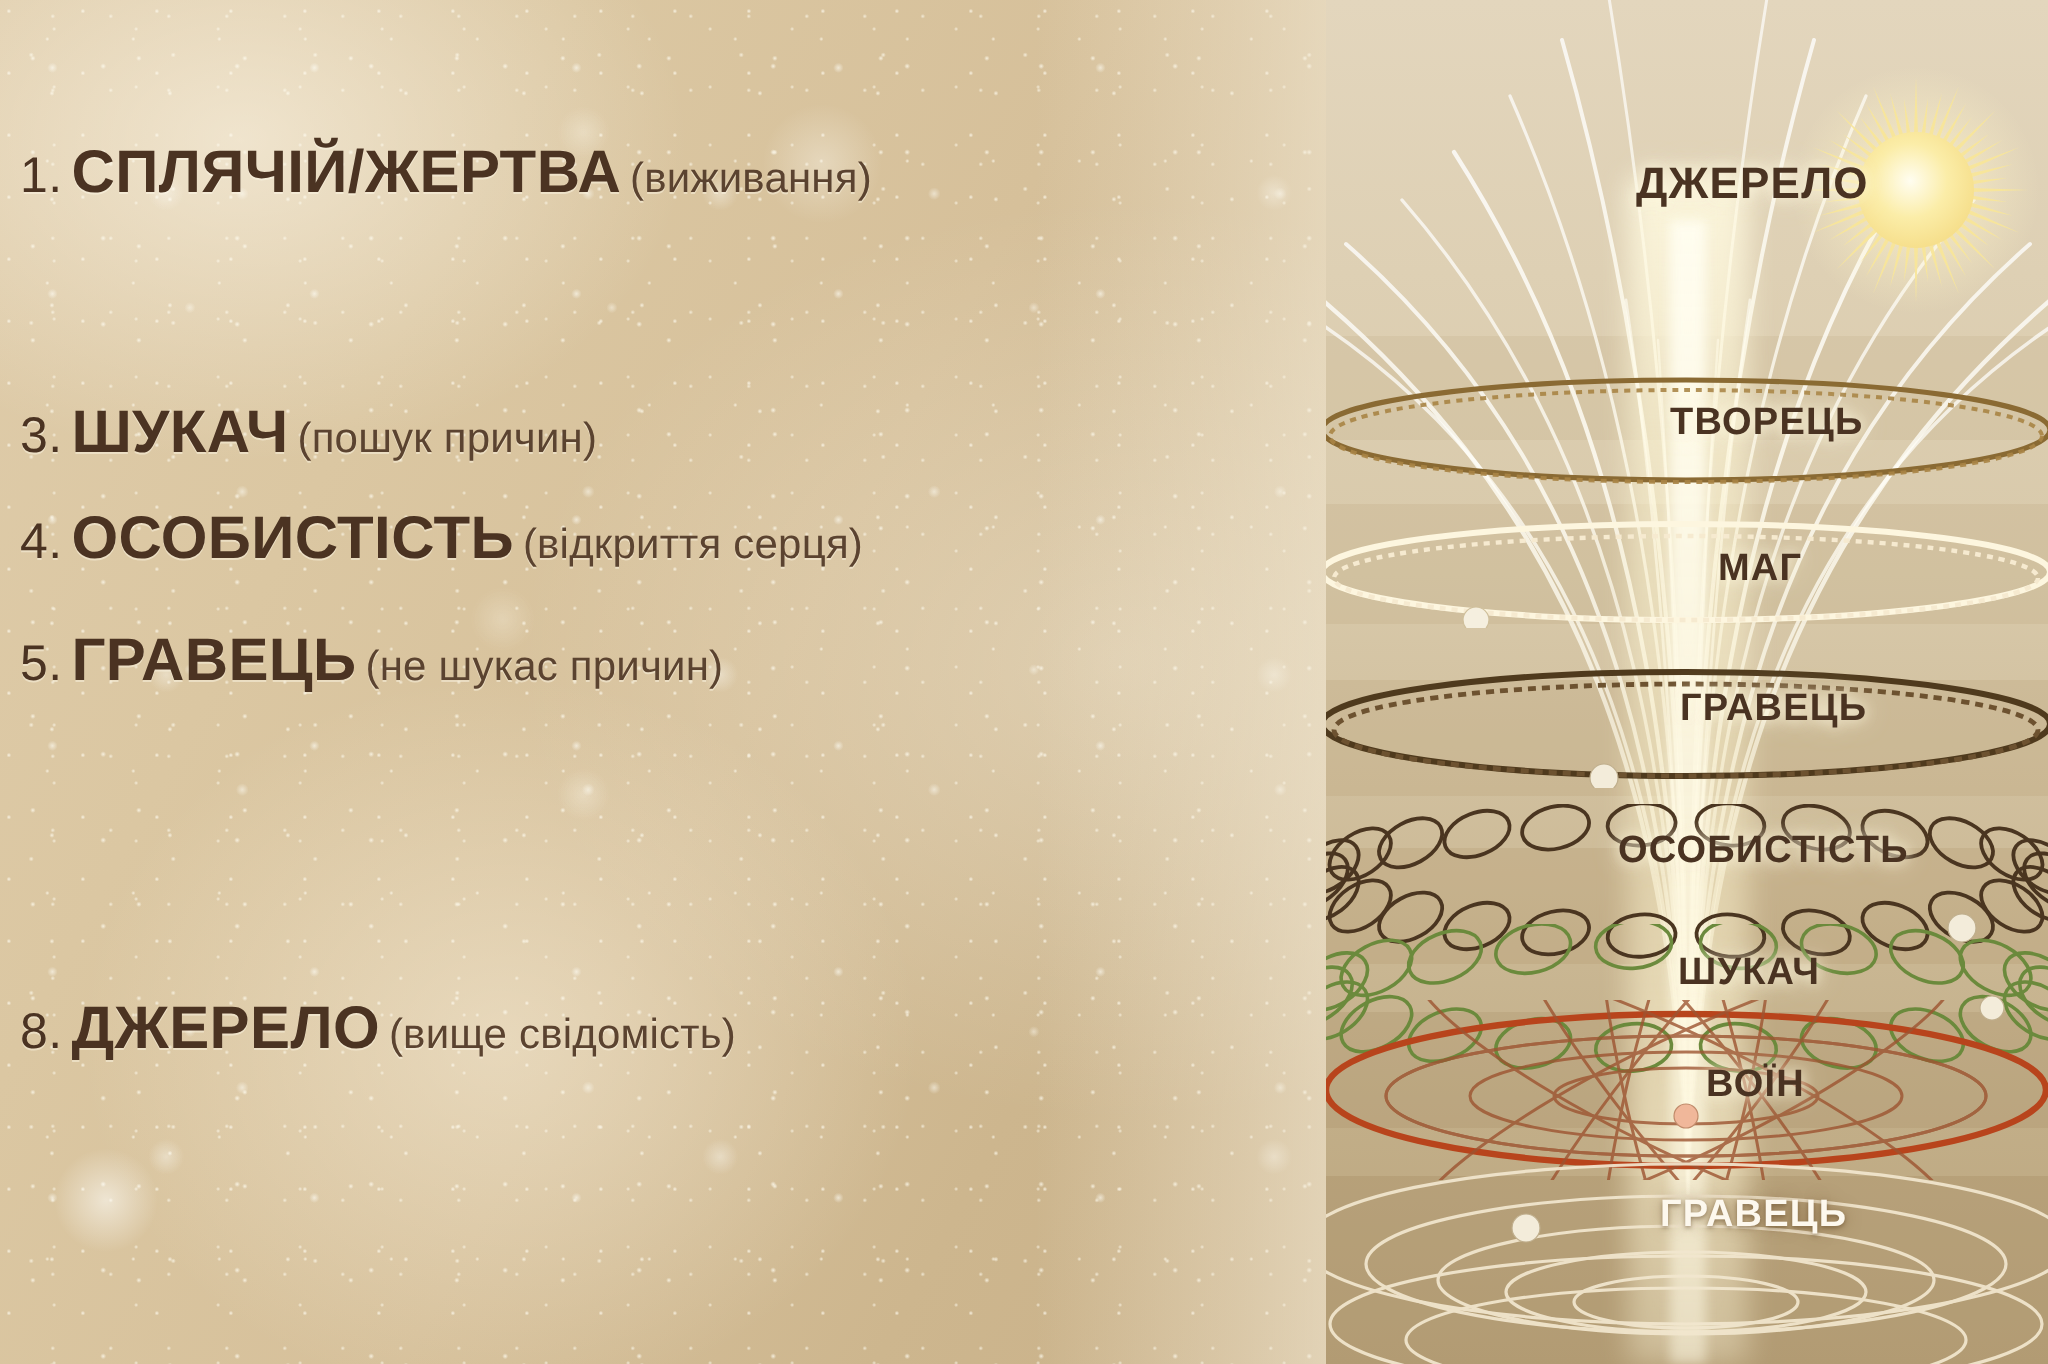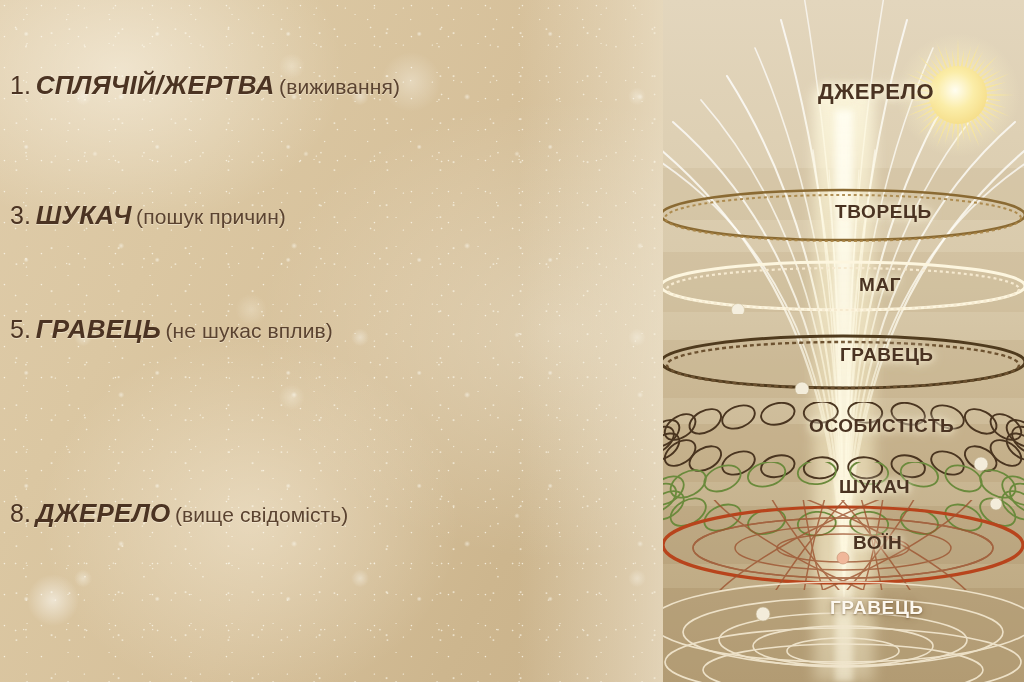--- a/index.html
+++ b/index.html
@@ -69,21 +69,21 @@
   #level-list{
     position:absolute;left:0;top:0;width:663px;height:682px;
     padding:0;margin:0;list-style:none;
   }
   .level-row{
     position:absolute;left:10px;white-space:nowrap;
     color:#4b3322;
     text-shadow:0 1px 0 rgba(255,250,235,.45);
   }
   .lv-num{font-size:25px;font-weight:400;letter-spacing:.2px;}
-  .lv-name{font-size:26px;font-weight:700;letter-spacing:.2px;font-style:italic;}
+  .lv-name{font-size:30px;font-weight:700;letter-spacing:.2px;}
   .lv-desc{font-size:21px;font-weight:400;color:#5b4330;letter-spacing:.1px;}
 
   
   #right-panel{
     position:absolute;left:663px;top:0;width:361px;height:682px;overflow:hidden;
     background:linear-gradient(180deg,#e3d6bd 0%,#ded0b4 20%,#d8c9aa 42%,#cdbb98 64%,#c2ae88 82%,#b9a47c 100%);
   }
   
   .band{position:absolute;left:0;width:100%;pointer-events:none;}
   
@@ -131,24 +131,29 @@
       <li class="level-row" style="top:70px">
         <span class="lv-num">1.</span>
         <span class="lv-name">СПЛЯЧІЙ/ЖЕРТВА</span>
         <span class="lv-desc">(виживання)</span>
       </li>
       <li class="level-row" style="top:200px">
         <span class="lv-num">3.</span>
         <span class="lv-name">ШУКАЧ</span>
         <span class="lv-desc">(пошук причин)</span>
       </li>
+      <li class="level-row" style="top:253px">
+        <span class="lv-num">4.</span>
+        <span class="lv-name">ОСОБИСТІСТЬ</span>
+        <span class="lv-desc">(відкриття серця)</span>
+      </li>
       <li class="level-row" style="top:314px">
         <span class="lv-num">5.</span>
         <span class="lv-name">ГРАВЕЦЬ</span>
-        <span class="lv-desc">(не шукас вплив)</span>
+        <span class="lv-desc">(не шукас причин)</span>
       </li>
       <li class="level-row" style="top:498px">
         <span class="lv-num">8.</span>
         <span class="lv-name">ДЖЕРЕЛО</span>
         <span class="lv-desc">(вище свідомість)</span>
       </li>
     </ul>
   </div>
 
   <div id="right-panel">

